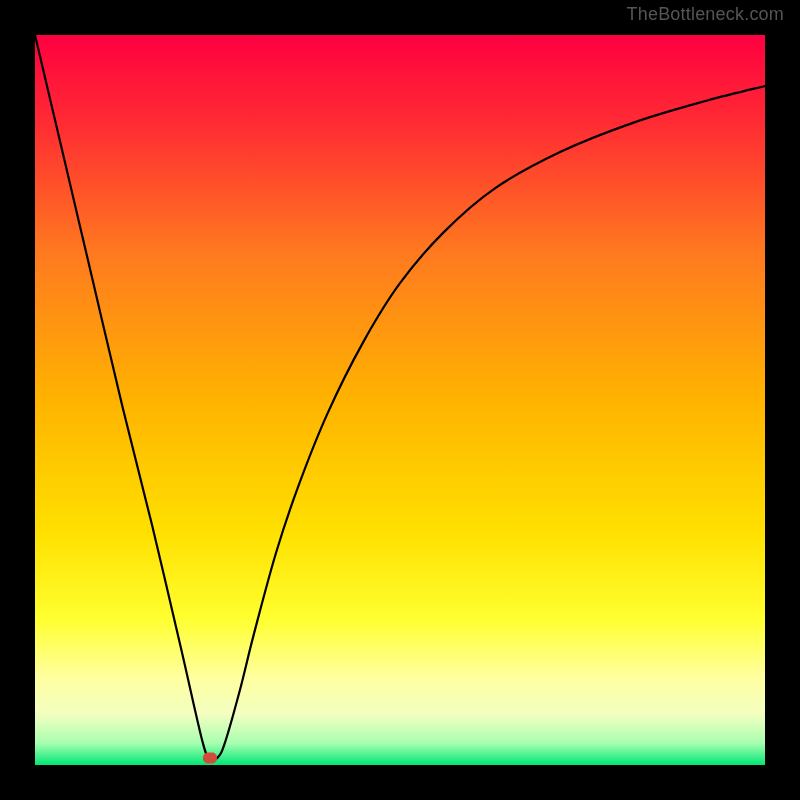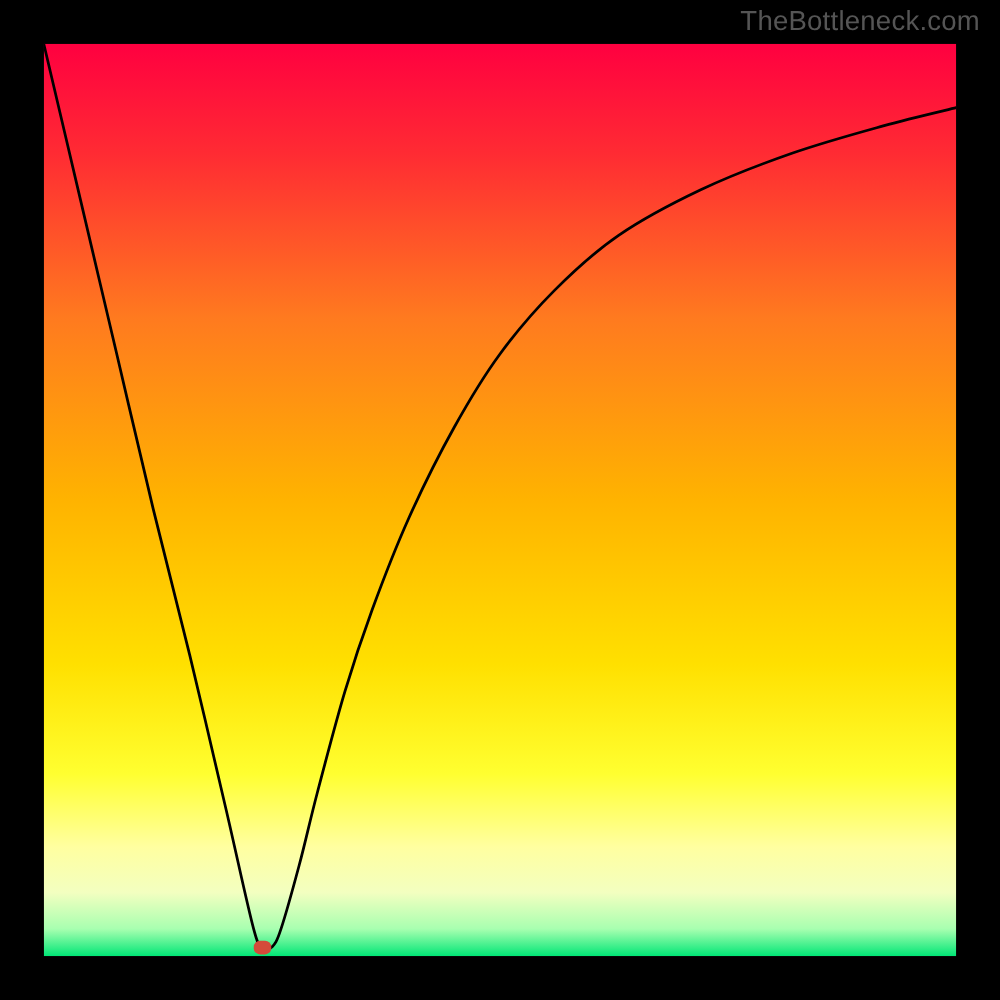--- a/index.html
+++ b/index.html
@@ -14,21 +14,21 @@
   .container {
     position: relative;
     width: 800px;
     height: 800px;
   }
   .watermark {
     position: absolute;
     top: 4px;
     right: 16px;
     color: #555;
-    font-size: 22px;
+    font-size: 18px;
     font-weight: 500;
     letter-spacing: 0.2px;
     z-index: 5;
     user-select: none;
   }
   .plot-frame {
     position: absolute;
     left: 35px;
     top: 35px;
     width: 730px;

